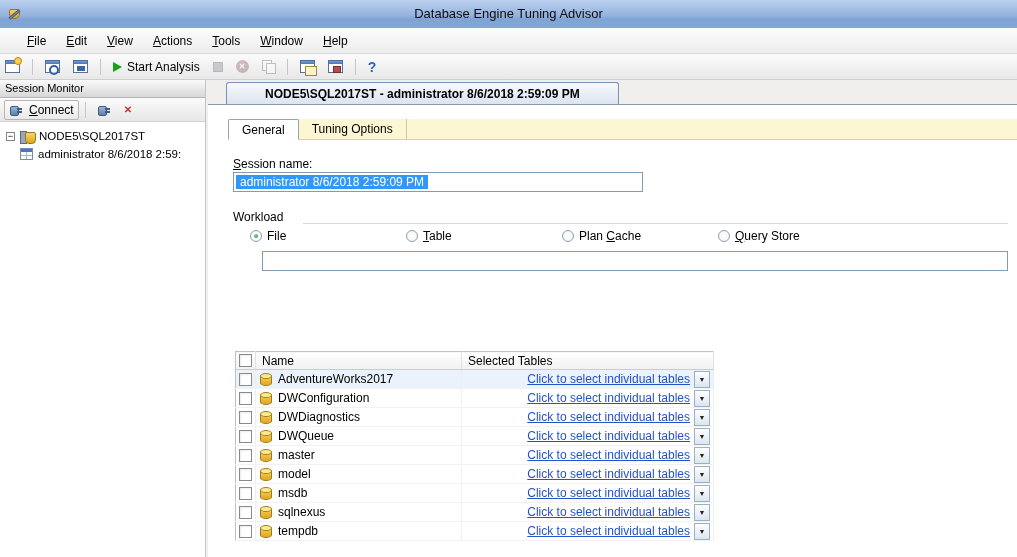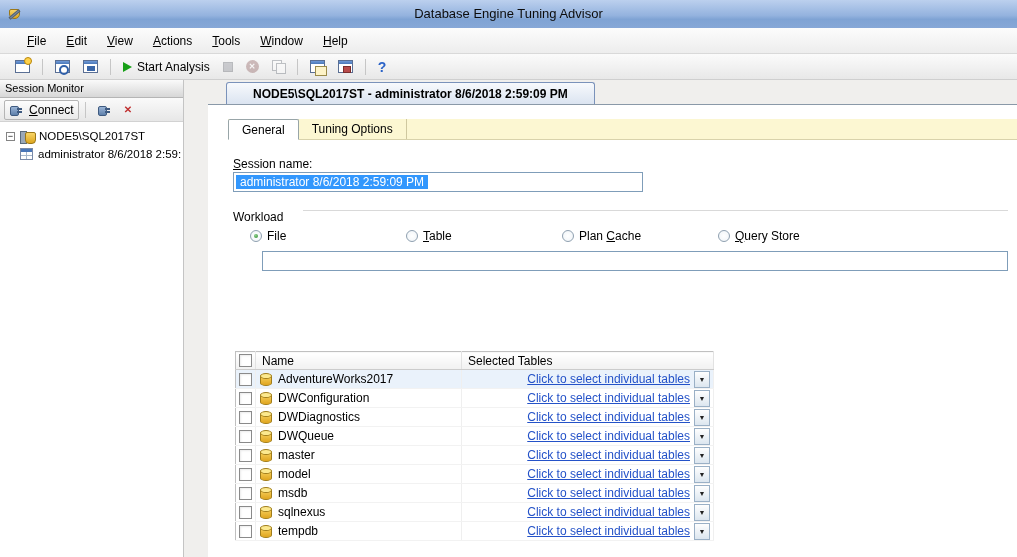--- a/index.html
+++ b/index.html
@@ -19,21 +19,21 @@
 
   
   .menubar { position:absolute; left:0; top:28px; right:0; height:26px;
     background:linear-gradient(#fcfcfc,#ededed); border-bottom:1px solid #d9d9d9;
     display:flex; align-items:center; padding-left:18px; gap:2px; }
   .menu-item { padding:4px 9px; }
 
   
   .toolbar { position:absolute; left:0; top:54px; right:0; height:26px;
     background:linear-gradient(#fbfbfb,#e8e8e8); border-bottom:1px solid #cfcfcf;
-    display:flex; align-items:center; padding-left:10px; gap:3px; }
+    display:flex; align-items:center; padding-left:0; gap:3px; }
   .tb-btn { display:inline-flex; align-items:center; gap:5px; height:22px; padding:2px 4px;
     background:transparent; border:1px solid transparent; font:inherit; }
   .tb-btn.disabled { opacity:.42; filter:grayscale(.6); }
   .tb-sep { width:1px; height:16px; background:#c6c6c6; margin:0 4px; }
 
   
   .ic-win { width:15px; height:13px; border:1px solid #5a6f94; background:#fff; position:relative; display:inline-block; }
   .ic-win::before { content:""; position:absolute; left:0; right:0; top:0; height:3px; background:linear-gradient(#6f9ad8,#4a77b8); }
   .ic-new::after { content:""; position:absolute; right:-3px; top:-4px; width:6px; height:6px; background:#ffd24a; border:1px solid #b8860b; border-radius:50%; }
   .ic-open::after { content:""; position:absolute; left:3px; top:4px; width:6px; height:6px; border:2px solid #2f5fa8; border-radius:50%; background:rgba(255,255,255,.7); }
@@ -48,58 +48,58 @@
   .ic-copy::before { left:0; top:0; } .ic-copy::after { left:4px; top:3px; }
   .ic-help { color:#2b63c8; font-weight:bold; font-size:14px; line-height:14px; }
 
   
   .ic-plug { width:15px; height:13px; position:relative; display:inline-block; }
   .ic-plug::before { content:""; position:absolute; left:1px; top:3px; width:7px; height:8px; background:linear-gradient(#9ab4d6,#5f80ab); border:1px solid #3e5a80; border-radius:2px; }
   .ic-plug::after { content:""; position:absolute; left:8px; top:5px; width:5px; height:2px; background:#3e5a80; box-shadow:0 3px 0 #3e5a80; }
   .ic-xmark { color:#c03030; font-weight:bold; font-size:10px; line-height:12px; }
 
   
-  .left-panel { position:absolute; left:0; top:80px; width:184px; bottom:0; background:#fff; border-right:1px solid #c4c4c4; }
+  .left-panel { position:absolute; left:0; top:80px; width:206px; bottom:0; background:#fff; border-right:1px solid #c4c4c4; }
   .panel-header { height:18px; line-height:17px; padding-left:5px; font-size:11px;
     background:linear-gradient(#fafafa,#d7d7d7); border-bottom:1px solid #b5b5b5; }
   .panel-toolbar { height:24px; background:linear-gradient(#fafafa,#e7e7e7); border-bottom:1px solid #d2d2d2;
     display:flex; align-items:center; padding-left:4px; gap:2px; }
   .connect-btn { border:1px solid #b5b5b5; border-radius:2px; background:linear-gradient(#fdfdfd,#e9e9e9); height:20px; }
   .tree { padding-top:5px; }
   .tree-row { display:flex; align-items:center; gap:5px; height:18px; padding-left:6px; white-space:nowrap; overflow:hidden; font-size:11.5px; }
   .tree-row.child { padding-left:20px; }
   .tree-exp { width:9px; height:9px; border:1px solid #848484; background:#fff; font-size:9px; line-height:7px; text-align:center; flex:0 0 9px; }
   .ic-server { width:14px; height:13px; position:relative; flex:0 0 14px; }
   .ic-server::before { content:""; position:absolute; left:0; top:1px; width:5px; height:11px; background:#9aa8b8; border:1px solid #5a6a7a; }
   .ic-server::after { content:""; position:absolute; left:5px; top:2px; width:9px; height:10px;
     background:linear-gradient(#f8d567,#dda61f); border:1px solid #9c7818; border-radius:2px 2px 4px 4px; }
   .ic-grid { width:13px; height:12px; border:1px solid #7a8aa8; background:#fff; position:relative; flex:0 0 13px;
     background-image:linear-gradient(to right,transparent 5px,#a8b8cc 5px,#a8b8cc 6px,transparent 6px),
                      linear-gradient(to bottom,transparent 6px,#a8b8cc 6px,#a8b8cc 7px,transparent 7px); }
   .ic-grid::before { content:""; position:absolute; left:0; right:0; top:0; height:3px; background:#4a77b8; }
 
   
   .main { position:absolute; left:208px; top:80px; right:0; bottom:0; background:#f0efed; }
-  .doc-tab { position:absolute; left:18px; top:2px; height:22px; display:flex; align-items:center; padding:0 26px;
+  .doc-tab { position:absolute; left:18px; top:2px; height:22px; display:flex; align-items:center; padding:0 38px;
     background:linear-gradient(#f7f9fc,#dbe4f1); border:1px solid #7a92ba; border-bottom:none;
     border-radius:3px 3px 0 0; font-weight:bold; z-index:2; white-space:nowrap; }
   .doc-panel { position:absolute; left:0; right:0; top:24px; bottom:0; background:#fff; border-top:1px solid #8a99a8; }
 
   .subtabs { position:absolute; left:20px; right:0; top:14px; height:21px; background:#fcf7d2;
     border-bottom:1px solid #d8d2ab; display:flex; align-items:stretch; }
   .subtab { display:flex; align-items:center; padding:0 13px; border-right:1px solid #cfc89f; }
   .subtab.active { background:#fff; border:1px solid #98a5a8; border-bottom:1px solid #fff; margin-bottom:-1px; border-radius:2px 2px 0 0; }
 
   .field-label { position:absolute;text-align:right; }
   .lbl-session { left:25px; top:52px; }
   .textbox { border:1px solid #7f9db9; background:#fff; height:20px; display:flex; align-items:center; padding:0 2px; }
   .tb-session { position:absolute; left:25px; top:67px; width:410px; }
   .selected-text { background:#3297fd; color:#fff; padding:0 4px; white-space:nowrap; }
 
-  .group-head { position:absolute; left:25px; right:9px; top:105px; display:flex; align-items:flex-start; gap:20px; }
+  .group-head { position:absolute; left:25px; right:9px; top:105px; display:flex; align-items:flex-end; gap:20px; }
   .group-line { flex:1; height:1px; background:#d9d9d9; }
 
   .radio-row { position:absolute; left:42px; top:124px; display:flex; }
   .radio-opt { display:flex; align-items:center; gap:5px; width:156px; }
   .radio { width:12px; height:12px; border:1px solid #8fa0b0; border-radius:50%;
     background:radial-gradient(#ffffff,#eef3f7); position:relative; flex:0 0 12px; }
   .radio.checked::after { content:""; position:absolute; left:3px; top:3px; right:3px; bottom:3px; border-radius:50%;
     background:radial-gradient(circle at 38% 32%, #8fd08f, #2c8a2c); }
 
   .tb-file { position:absolute; left:54px; top:146px; width:746px; }

